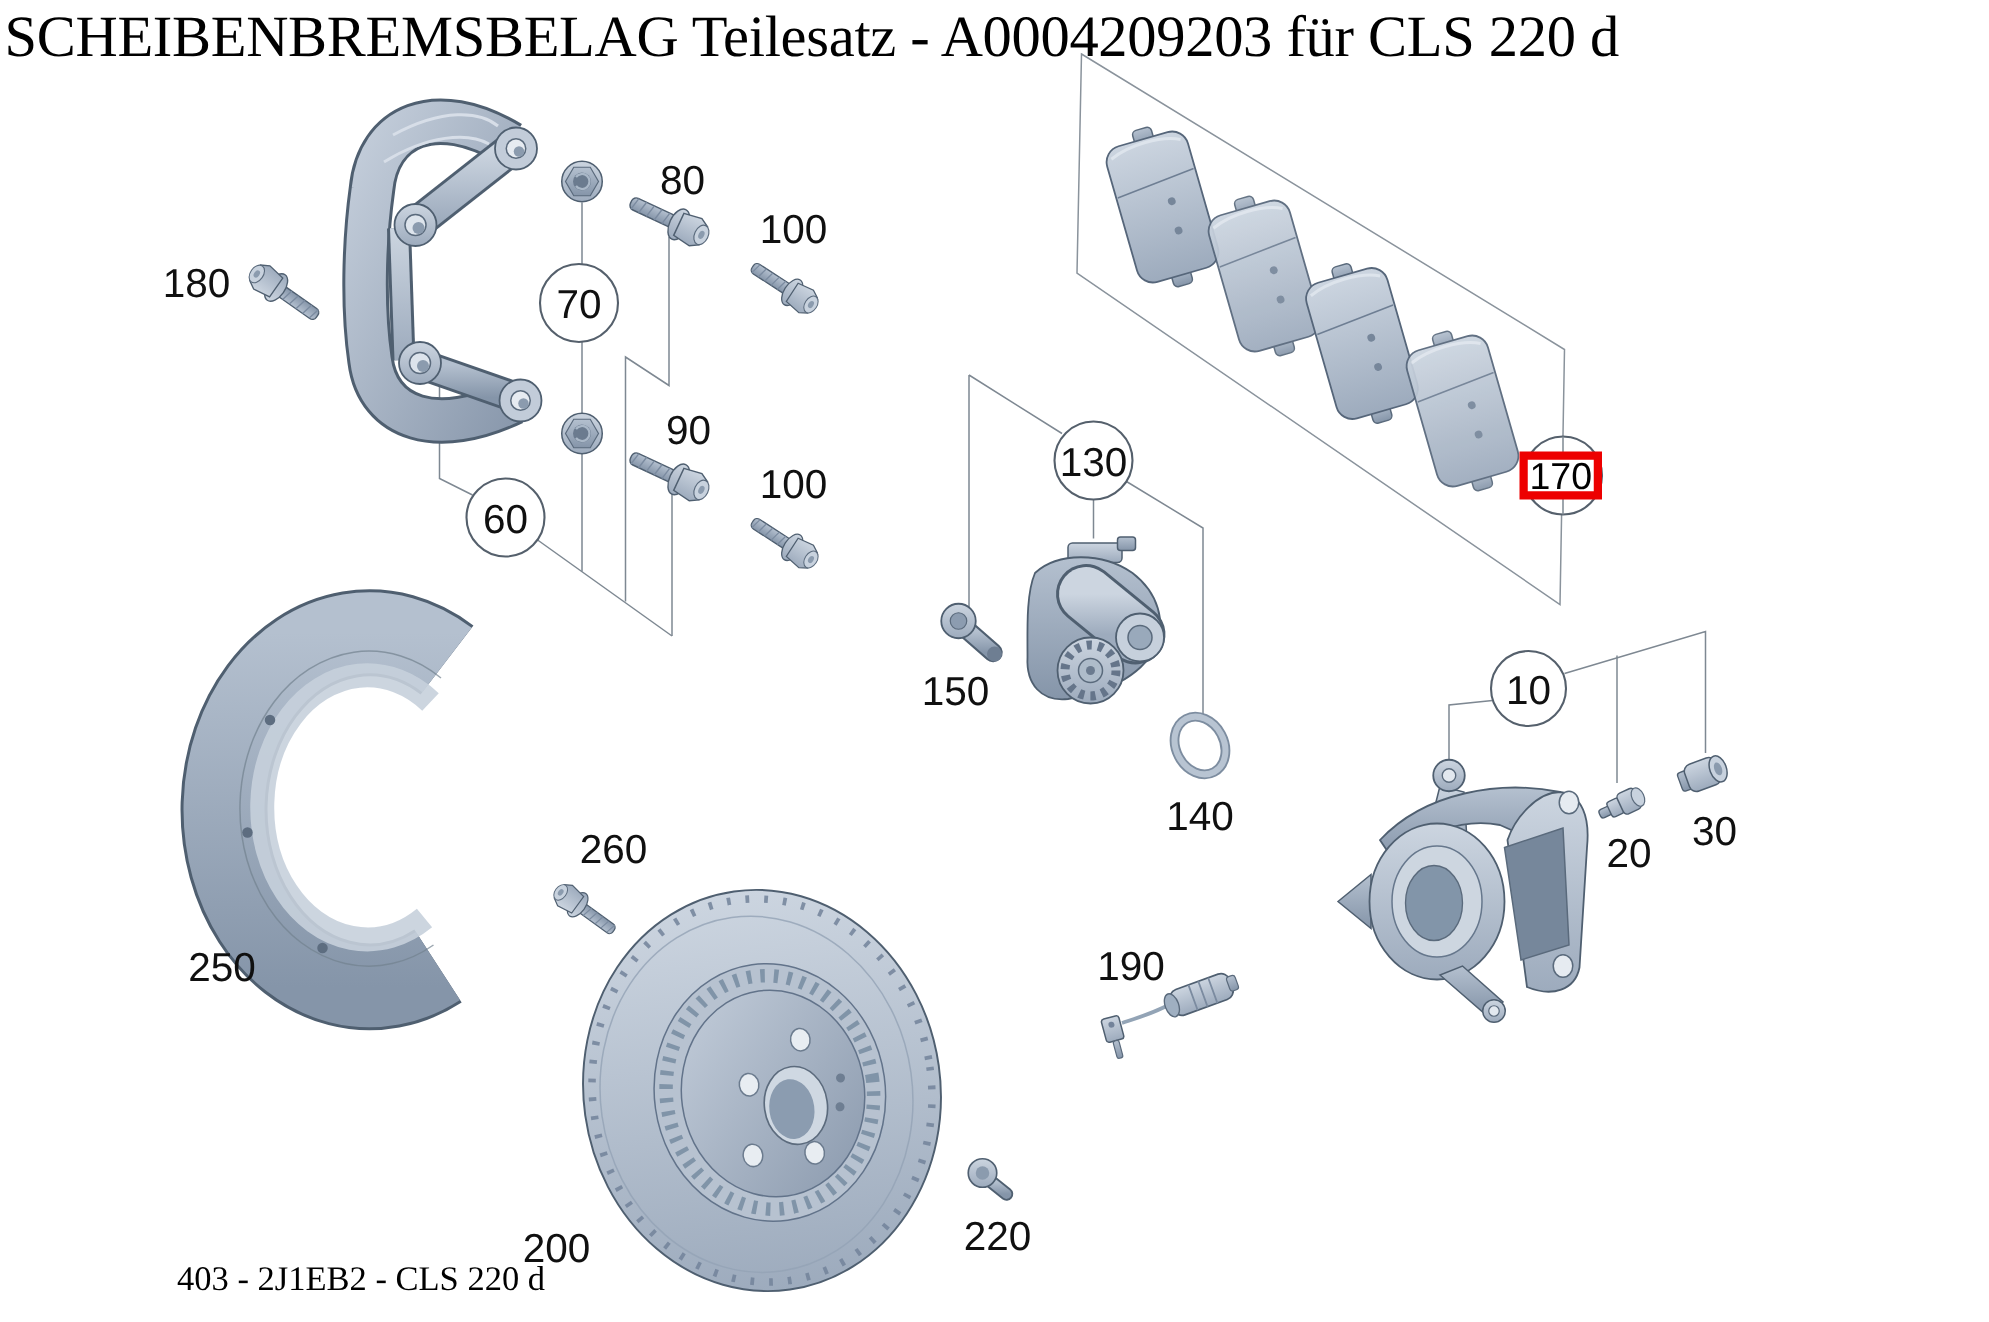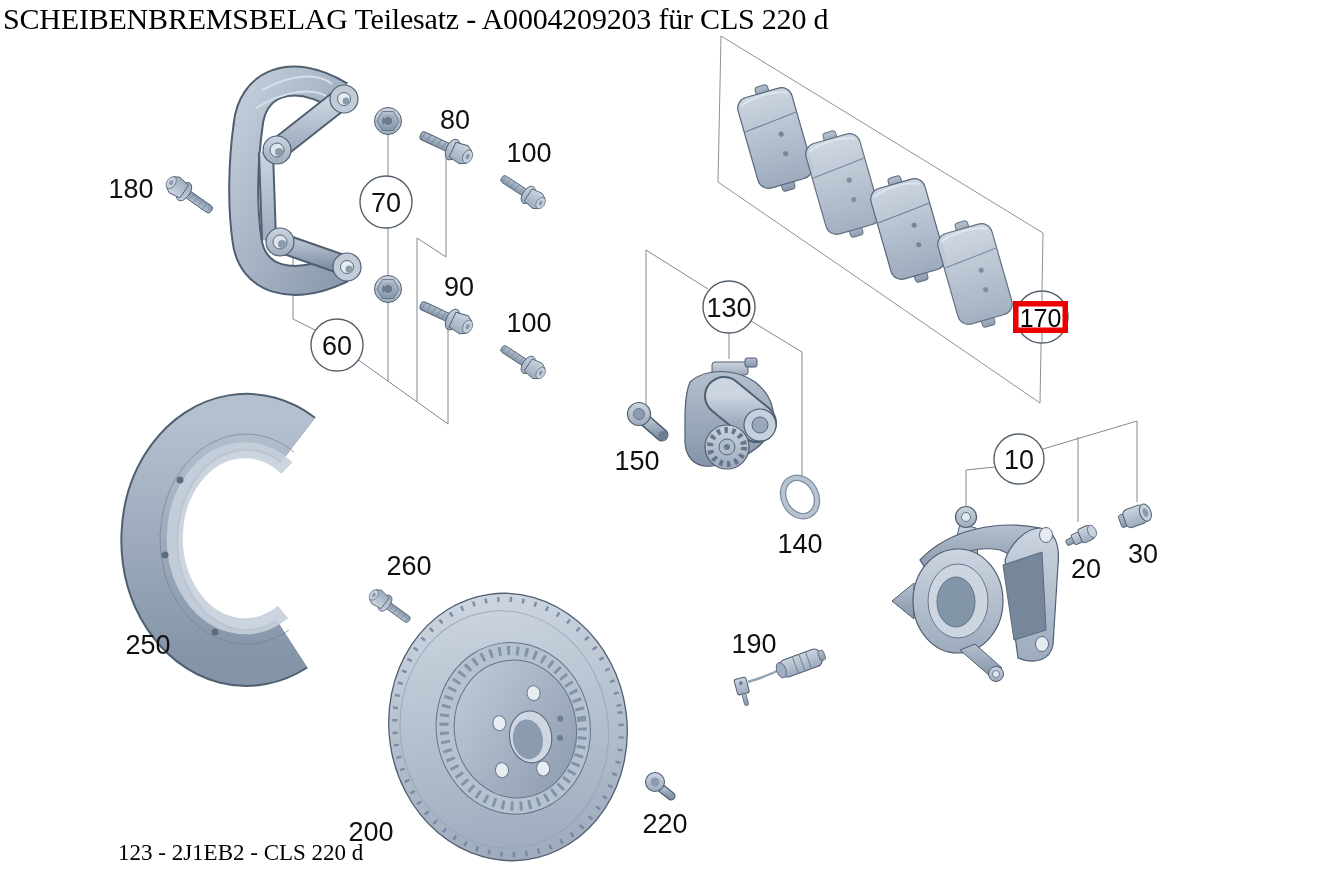--- a/index.html
+++ b/index.html
@@ -1,19 +1,19 @@
 <!DOCTYPE html>
 <html><head>
 <meta charset="utf-8">
 <style>
   html,body{margin:0;padding:0;background:#fff;}
   body{width:1326px;height:881px;position:relative;overflow:hidden;
        font-family:"Liberation Sans",sans-serif;}
   .title{position:absolute;left:3px;top:2px;
-         font-family:"Liberation Serif",serif;font-size:30px;color:#000;
+         font-family:"Liberation Serif",serif;font-size:39px;color:#000;
          white-space:nowrap;letter-spacing:-0.2px;}
   .footer{position:absolute;left:118px;top:840px;
           font-family:"Liberation Serif",serif;font-size:23px;color:#000;
           white-space:nowrap;}
   svg{position:absolute;left:0;top:0;}
   text.callout{font-family:"Liberation Sans",sans-serif;font-size:27px;fill:#101010;}
   text.callout-sel{font-family:"Liberation Sans",sans-serif;font-size:25px;fill:#000;}
   .ptr{stroke:#7e8892;stroke-width:1;fill:none;}
   .oln{stroke:#4f5f70;fill:none;}
   .ccirc{fill:#ffffff;stroke:#55606c;stroke-width:1.4;}
@@ -299,13 +299,13 @@
     <text class="callout" x="754" y="644" text-anchor="middle" dominant-baseline="central">190</text>
   </g>
   <g>
     <text class="callout" x="371" y="832" text-anchor="middle" dominant-baseline="central">200</text>
   </g>
   <g>
     <text class="callout" x="665" y="824" text-anchor="middle" dominant-baseline="central">220</text>
   </g>
 </svg>
 
-<div class="footer">123 - 2J1EB2 - CLS 220 d</div>
+<div class="footer">403 - 2J1EB2 - CLS 220 d</div>
 
 </body></html>

